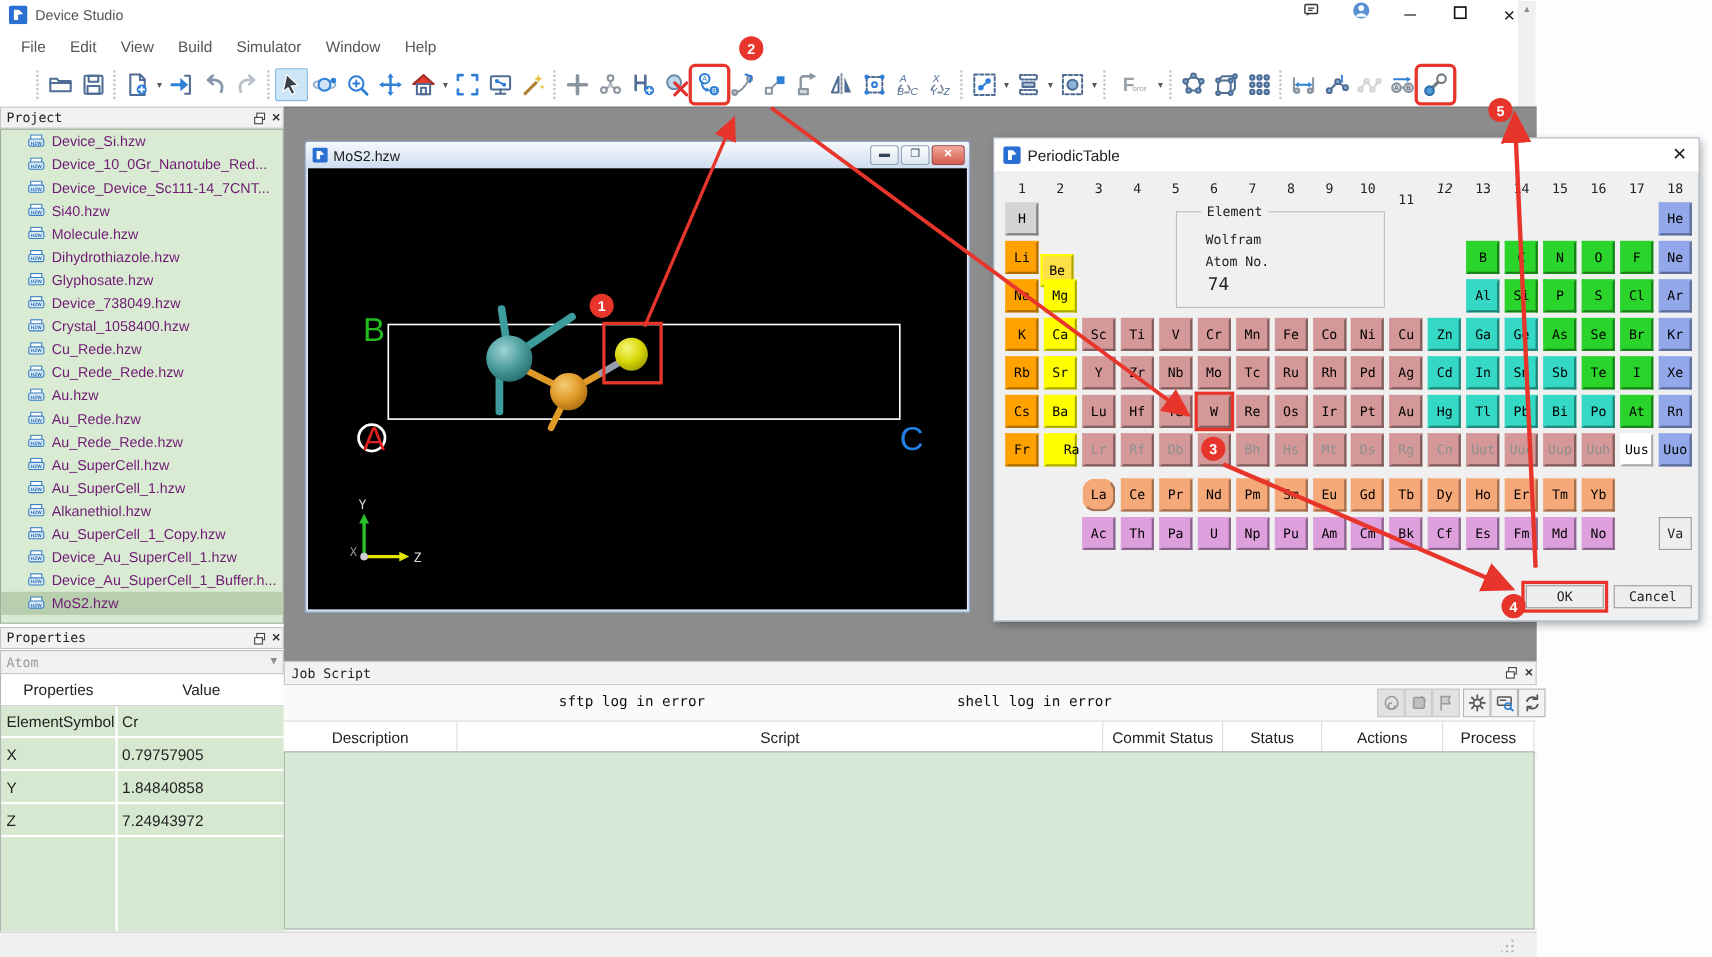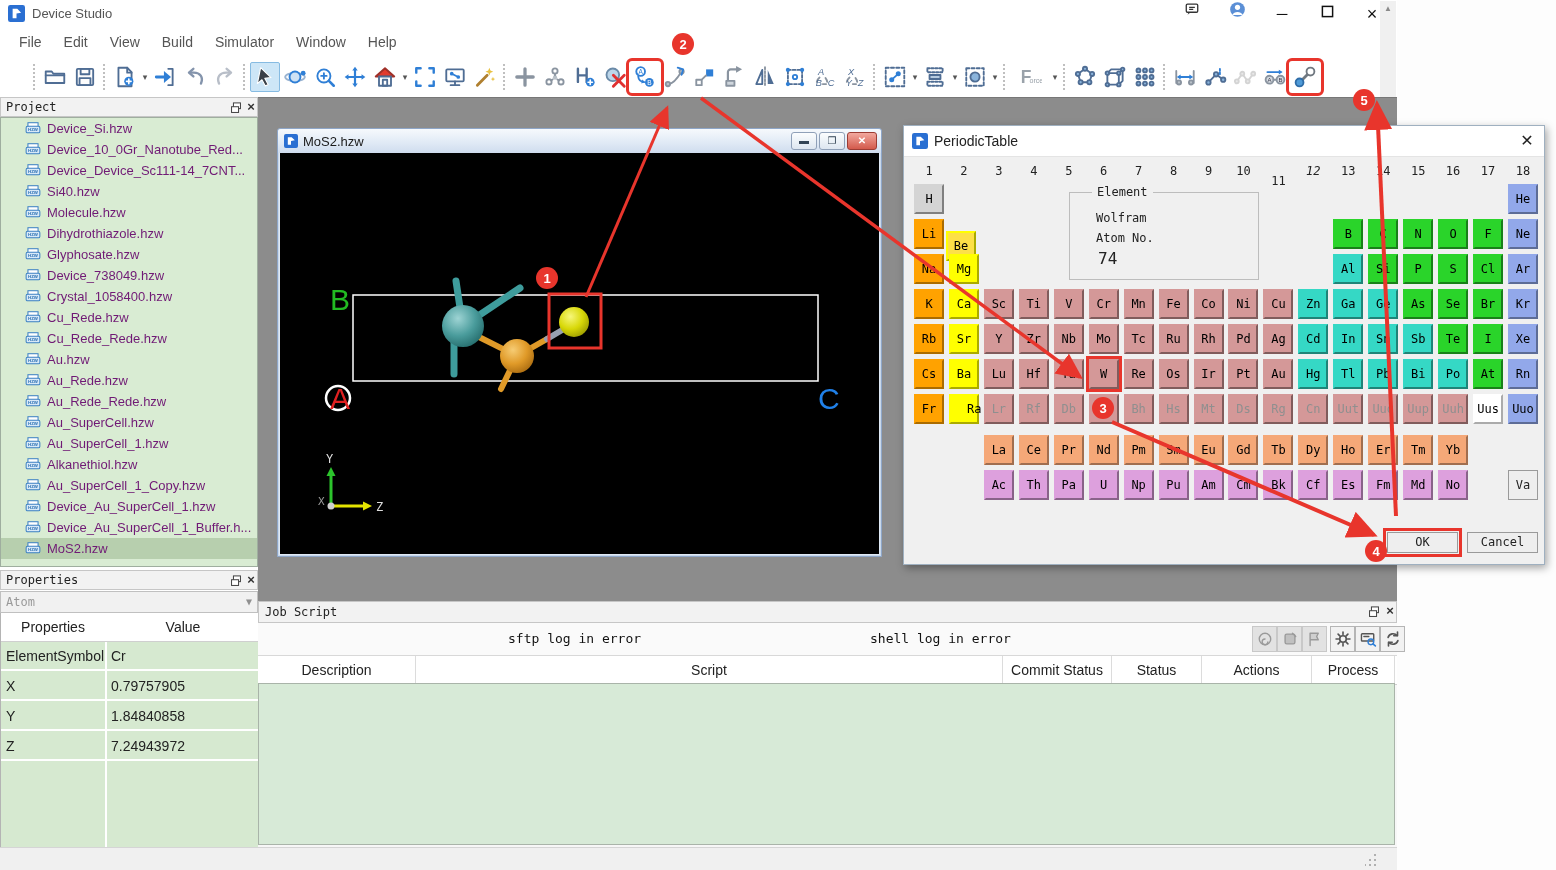--- a/index.html
+++ b/index.html
@@ -982,21 +982,21 @@
         <div class="ecell mono dis" style="left: 289.52px; top: 268px; background: rgb(212, 152, 152); border-color: rgb(212, 152, 152);">Mt</div>
         <div class="ecell mono dis" style="left: 324.46px; top: 268px; background: rgb(212, 152, 152); border-color: rgb(212, 152, 152);">Ds</div>
         <div class="ecell mono dis" style="left: 359.4px; top: 268px; background: rgb(212, 152, 152); border-color: rgb(212, 152, 152);">Rg</div>
         <div class="ecell mono dis" style="left: 394.34px; top: 268px; background: rgb(212, 152, 152); border-color: rgb(212, 152, 152);">Cn</div>
         <div class="ecell mono dis" style="left: 429.28px; top: 268px; background: rgb(212, 152, 152); border-color: rgb(212, 152, 152);">Uut</div>
         <div class="ecell mono dis" style="left: 464.22px; top: 268px; background: rgb(212, 152, 152); border-color: rgb(212, 152, 152);">Uuq</div>
         <div class="ecell mono dis" style="left: 499.16px; top: 268px; background: rgb(212, 152, 152); border-color: rgb(212, 152, 152);">Uup</div>
         <div class="ecell mono dis" style="left: 534.1px; top: 268px; background: rgb(212, 152, 152); border-color: rgb(212, 152, 152);">Uuh</div>
         <div class="ecell mono" style="left: 569.04px; top: 268px; background: rgb(255, 255, 255); border-color: rgb(255, 255, 255);">Uus</div>
         <div class="ecell mono" style="left: 603.98px; top: 268px; background: rgb(146, 168, 234); border-color: rgb(146, 168, 234);">Uuo</div>
-        <div class="ecell mono" style="left: 79.88px; top: 309px; background: rgb(245, 168, 120); border-color: rgb(245, 168, 120);">La</div>
+        <div class="ecell mono" style="left: 79.88px; top: 309px; background: rgb(245, 168, 120); border-color: rgb(245, 168, 120); border-radius: 12px;">La</div>
         <div class="ecell mono" style="left: 114.82px; top: 309px; background: rgb(245, 168, 120); border-color: rgb(245, 168, 120);">Ce</div>
         <div class="ecell mono" style="left: 149.76px; top: 309px; background: rgb(245, 168, 120); border-color: rgb(245, 168, 120);">Pr</div>
         <div class="ecell mono" style="left: 184.7px; top: 309px; background: rgb(245, 168, 120); border-color: rgb(245, 168, 120);">Nd</div>
         <div class="ecell mono" style="left: 219.64px; top: 309px; background: rgb(245, 168, 120); border-color: rgb(245, 168, 120);">Pm</div>
         <div class="ecell mono" style="left: 254.58px; top: 309px; background: rgb(245, 168, 120); border-color: rgb(245, 168, 120);">Sm</div>
         <div class="ecell mono" style="left: 289.52px; top: 309px; background: rgb(245, 168, 120); border-color: rgb(245, 168, 120);">Eu</div>
         <div class="ecell mono" style="left: 324.46px; top: 309px; background: rgb(245, 168, 120); border-color: rgb(245, 168, 120);">Gd</div>
         <div class="ecell mono" style="left: 359.4px; top: 309px; background: rgb(245, 168, 120); border-color: rgb(245, 168, 120);">Tb</div>
         <div class="ecell mono" style="left: 394.34px; top: 309px; background: rgb(245, 168, 120); border-color: rgb(245, 168, 120);">Dy</div>
         <div class="ecell mono" style="left: 429.28px; top: 309px; background: rgb(245, 168, 120); border-color: rgb(245, 168, 120);">Ho</div>

